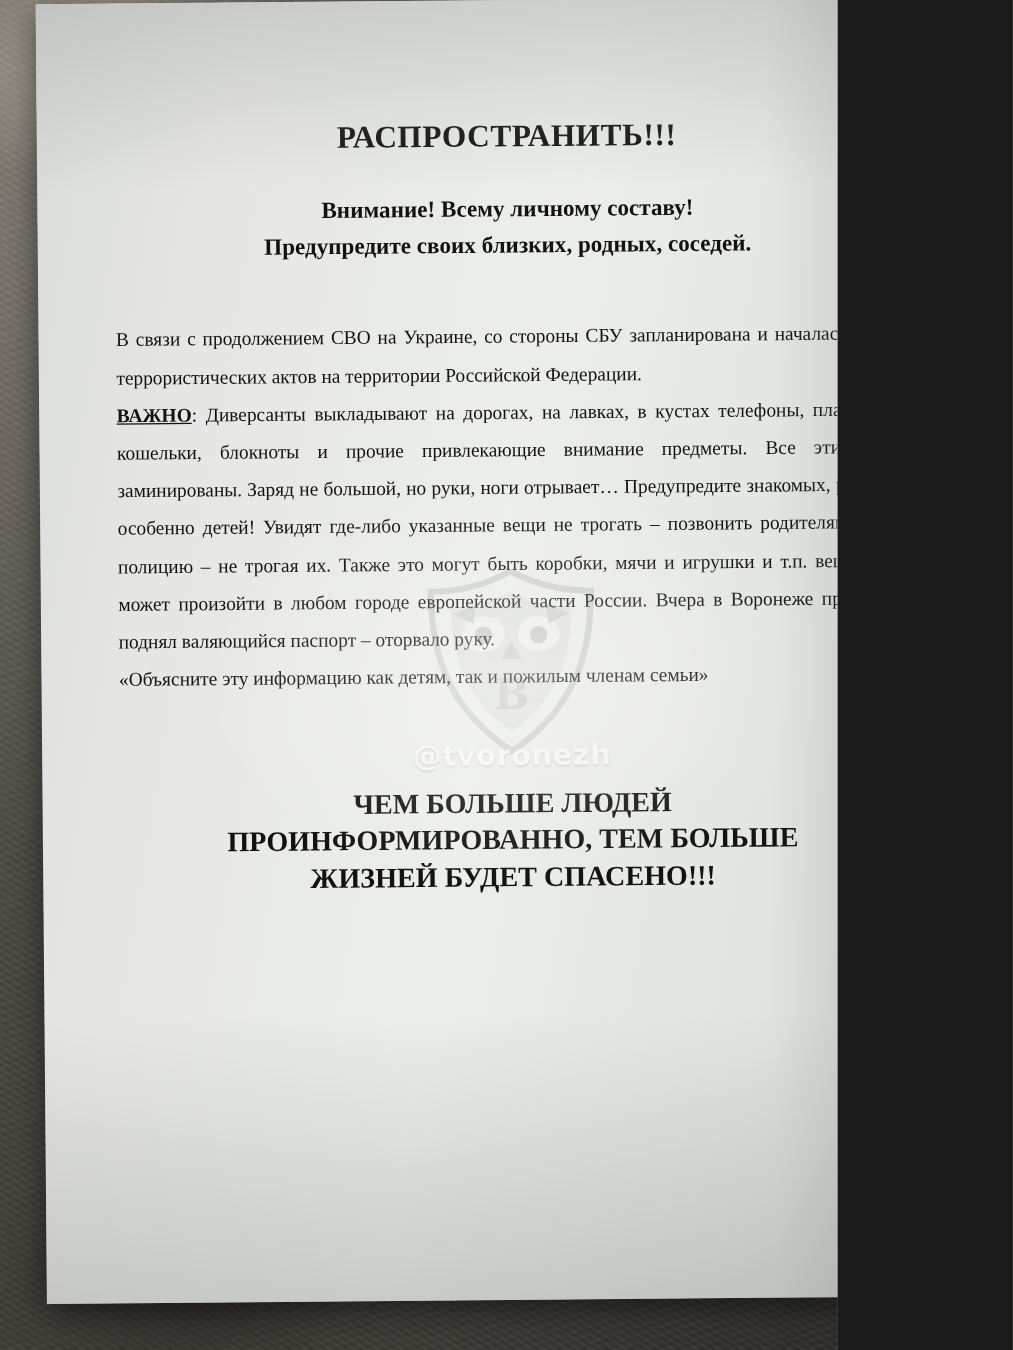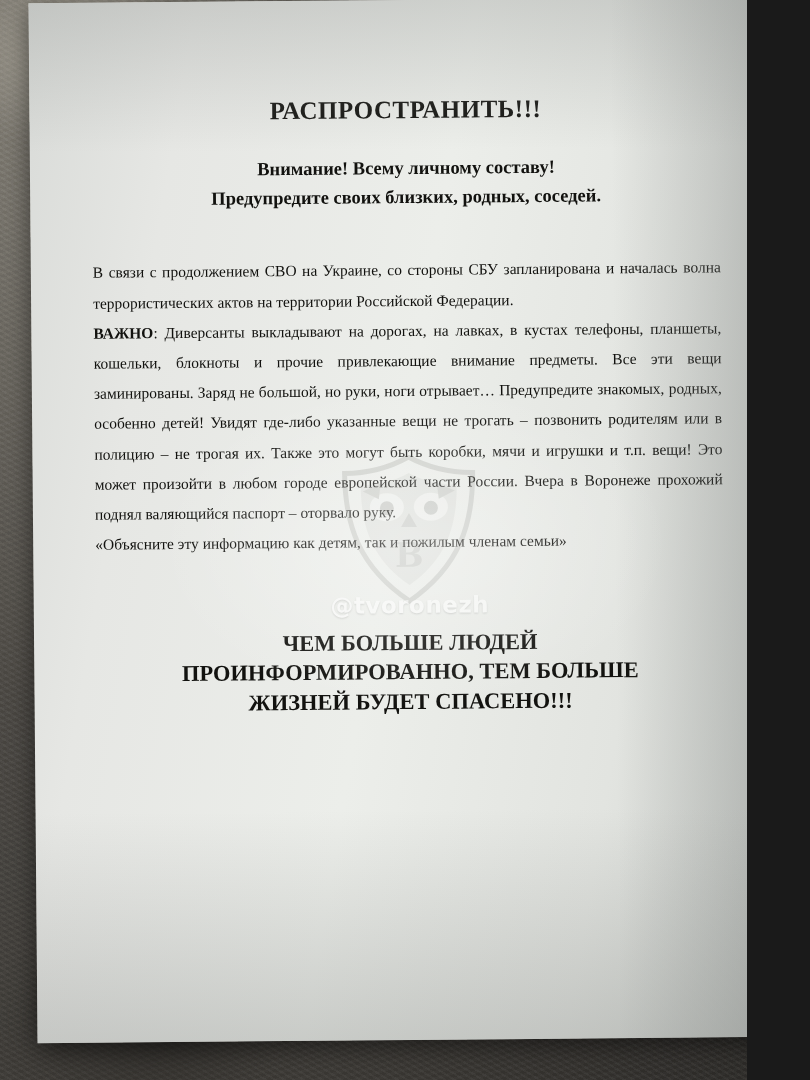--- a/index.html
+++ b/index.html
@@ -2,21 +2,21 @@
 <html><head>
 <meta charset="utf-8">
 <style>
   html, body {
     margin: 0;
     padding: 0;
     background: #1a1a1a;
   }
   .screen {
     position: relative;
-    width: 747px;
+    width: 670px;
     height: 1080px;
     overflow: hidden;
     background: #6e6e68;
     font-family: "Liberation Serif", serif;
   }
   
   .bg-surface {
     position: absolute;
     inset: 0;
     background:
@@ -120,21 +120,21 @@
   .body-block {
     font-size: 15.5px;
     line-height: 1.95;
     text-align: justify;
     text-justify: inter-word;
   }
   .body-block p {
     margin: 0;
   }
   .p-indent { text-indent: 0; }
-  .strong-lead { font-weight: bold; }
+  .strong-lead { font-weight: bold; text-decoration: underline; }
 
   .footer-block {
     margin-top: 70px;
     text-align: center;
     font-weight: bold;
     font-size: 22.5px;
     line-height: 1.32;
   }
   .footer-block div { white-space: nowrap; }
 

